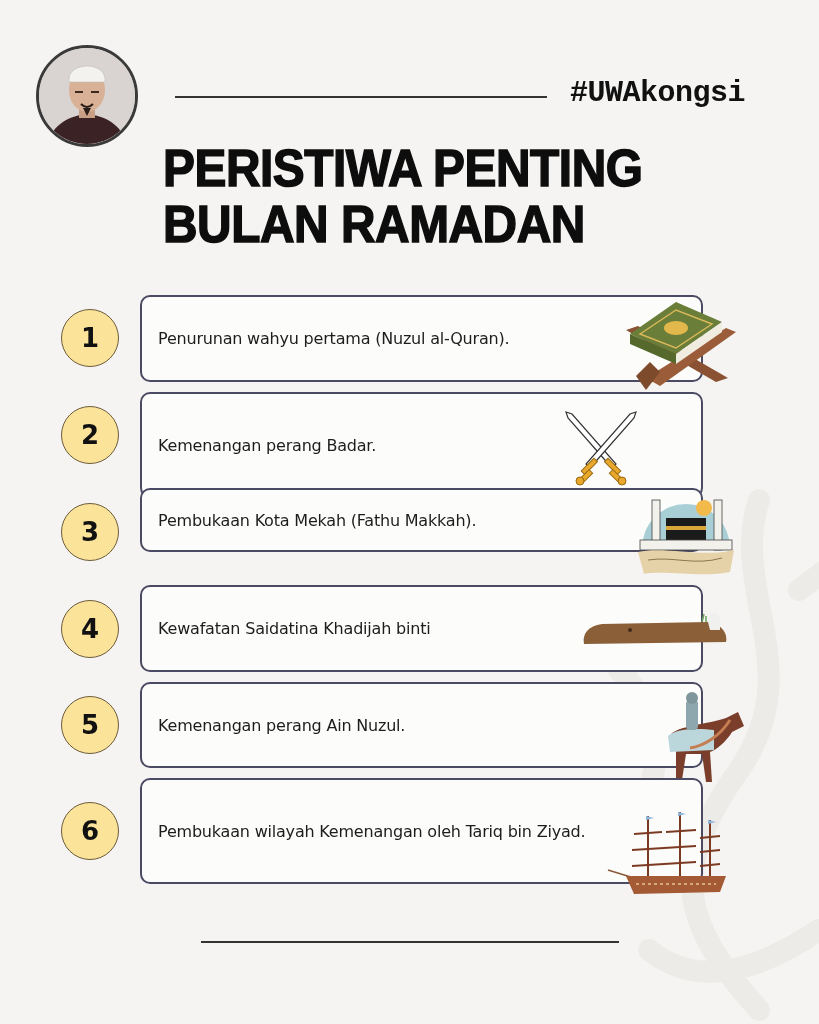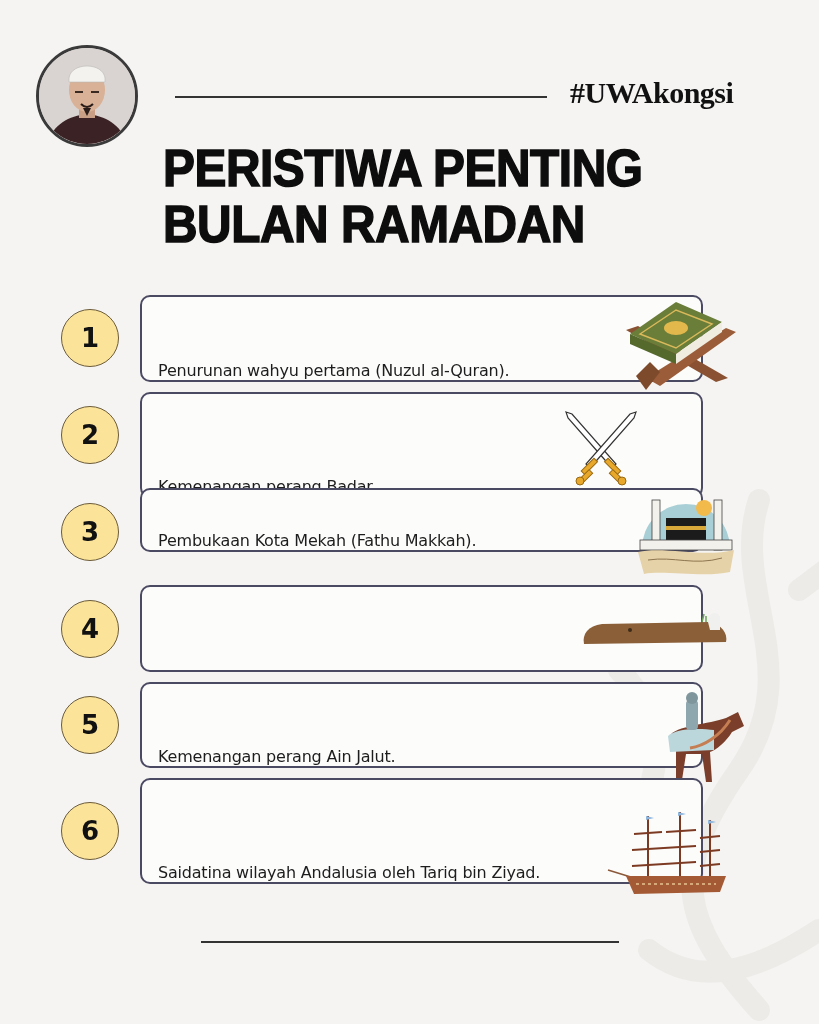--- a/index.html
+++ b/index.html
@@ -17,41 +17,41 @@
   .avatar {
     position: absolute; left: 36px; top: 45px; width: 102px; height: 102px;
     border-radius: 50%; border: 3px solid #3a3a3a; background: #d9d4d1;
     overflow: hidden; box-sizing: border-box;
   }
   .top-rule {
     position: absolute; left: 175px; top: 96px; width: 372px; height: 2px; background: #333;
   }
   .hashtag {
     position: absolute; left: 570px; top: 76px;
-    font-family: Liberation Serif, serif; font-weight: bold; font-size: 30px;
+    font-family: Liberation Mono, monospace; font-weight: bold; font-size: 30px;
     letter-spacing: -0.5px; color: #111;
   }
   .title {
     position: absolute; left: 163px; top: 140px; width: 520px;
     font-family: "Liberation Sans", sans-serif; font-weight: 900; font-size: 52px;
     line-height: 56px; color: #0d0d0d; letter-spacing: -0.5px;
     transform: scaleX(0.92); transform-origin: left top;
     -webkit-text-stroke: 1.5px #0d0d0d;
   }
   .title div { white-space: nowrap; }
   .num {
     position: absolute; left: 61px; width: 58px; height: 58px; border-radius: 50%;
     background: #fbe49a; border: 1.5px solid #6b5b3a; box-sizing: border-box;
     display: flex; align-items: center; justify-content: center;
     font-family: "DejaVu Sans", sans-serif; font-weight: bold; font-size: 26px; color: #111;
   }
   .card {
     position: absolute; left: 140px; width: 563px; box-sizing: border-box;
     border: 2px solid #4b4a63; border-radius: 10px; background: #fcfcfb;
-    display: flex; align-items: flex-end; padding-left: 16px;
+    display: flex; align-items: center; padding-left: 16px;
   }
   .card-text {
     font-family: "DejaVu Sans", sans-serif; font-size: 16px; line-height: 19px; color: #1d1d1d;
     letter-spacing: -0.2px;
   }
   .illus { position: absolute; }
   .bottom-rule {
     position: absolute; left: 201px; top: 941px; width: 418px; height: 2px; background: #333;
   }
 </style>
@@ -134,44 +134,45 @@
   <rect x="32" y="32" width="40" height="32" fill="#1b1b1b"></rect>
   <rect x="32" y="40" width="40" height="4" fill="#d8a83a"></rect>
   <rect x="6" y="54" width="92" height="10" fill="#f3f1ec" stroke="#444" stroke-width="0.8"></rect>
   <path d="M4 66 C 30 60, 70 72, 100 64 L 96 86 C 70 92, 30 84, 10 88 Z" fill="#e6d2a8"></path>
   <path d="M14 74 C 40 70, 60 80, 88 72" stroke="#8c7550" fill="none" stroke-width="1"></path>
 </svg>
 
 <div class="num" style="top:600px">4</div>
 <div class="card" style="top:585px;height:87px">
   <div class="card-text">
+    <div>Kewafatan Saidatina Khadijah binti</div>
   </div>
 </div>
 <svg class="illus" style="left:578px;top:608px" width="152" height="40" viewBox="0 0 152 40">
   <path d="M6 36 C 4 26, 10 18, 24 16 L 130 14 C 144 16, 150 26, 148 34 Z" fill="#8b6039"></path>
   <path d="M130 14 C 130 4, 140 2, 142 10 L 142 22 L 132 22 Z" fill="#f0f0ee"></path>
   <circle cx="52" cy="22" r="2" fill="#3e2a18"></circle>
   <path d="M124 14 l 2 -8 M 128 14 l 0 -6" stroke="#6aa05a" stroke-width="1.5"></path>
 </svg>
 
 <div class="num" style="top:696px">5</div>
 <div class="card" style="top:682px;height:86px">
-  <span class="card-text">Kemenangan perang Ain Jalut.</span>
+  <span class="card-text">Kemenangan perang Ain Nuzul.</span>
 </div>
 <svg class="illus" style="left:660px;top:690px" width="86" height="96" viewBox="0 0 86 96">
   <path d="M10 46 C 14 36, 50 34, 66 28 L 78 22 L 84 36 L 72 42 C 66 52, 56 60, 50 62 L 52 92 L 46 92 L 42 64 L 26 64 L 22 90 L 16 90 L 16 60 Z" fill="#7a3e2a"></path>
   <path d="M8 46 C 16 38, 40 38, 54 40 L 54 60 L 10 62 Z" fill="#bcd7dc"></path>
   <rect x="26" y="10" width="12" height="30" rx="4" fill="#8ea6ad"></rect>
   <circle cx="32" cy="8" r="6" fill="#7f969c"></circle>
   <path d="M70 30 C 60 46, 44 56, 30 58" stroke="#c57d52" stroke-width="3" fill="none"></path>
 </svg>
 
 <div class="num" style="top:802px">6</div>
 <div class="card" style="top:778px;height:106px">
-  <span class="card-text">Saidatina wilayah Andalusia oleh Tariq bin Ziyad.</span>
+  <span class="card-text">Pembukaan wilayah Kemenangan oleh Tariq bin Ziyad.</span>
 </div>
 <svg class="illus" style="left:606px;top:808px" width="126" height="90" viewBox="0 0 126 90">
   <path d="M2 62 L 28 70" stroke="#8b5a3a" stroke-width="1.5"></path>
   <g stroke="#7c3a22" stroke-width="2">
     <line x1="42" y1="8" x2="42" y2="72"></line>
     <line x1="74" y1="4" x2="74" y2="72"></line>
     <line x1="104" y1="12" x2="104" y2="72"></line>
     <line x1="28" y1="26" x2="56" y2="24"></line>
       <line x1="26" y1="42" x2="58" y2="40"></line>
       <line x1="26" y1="58" x2="58" y2="56"></line>

